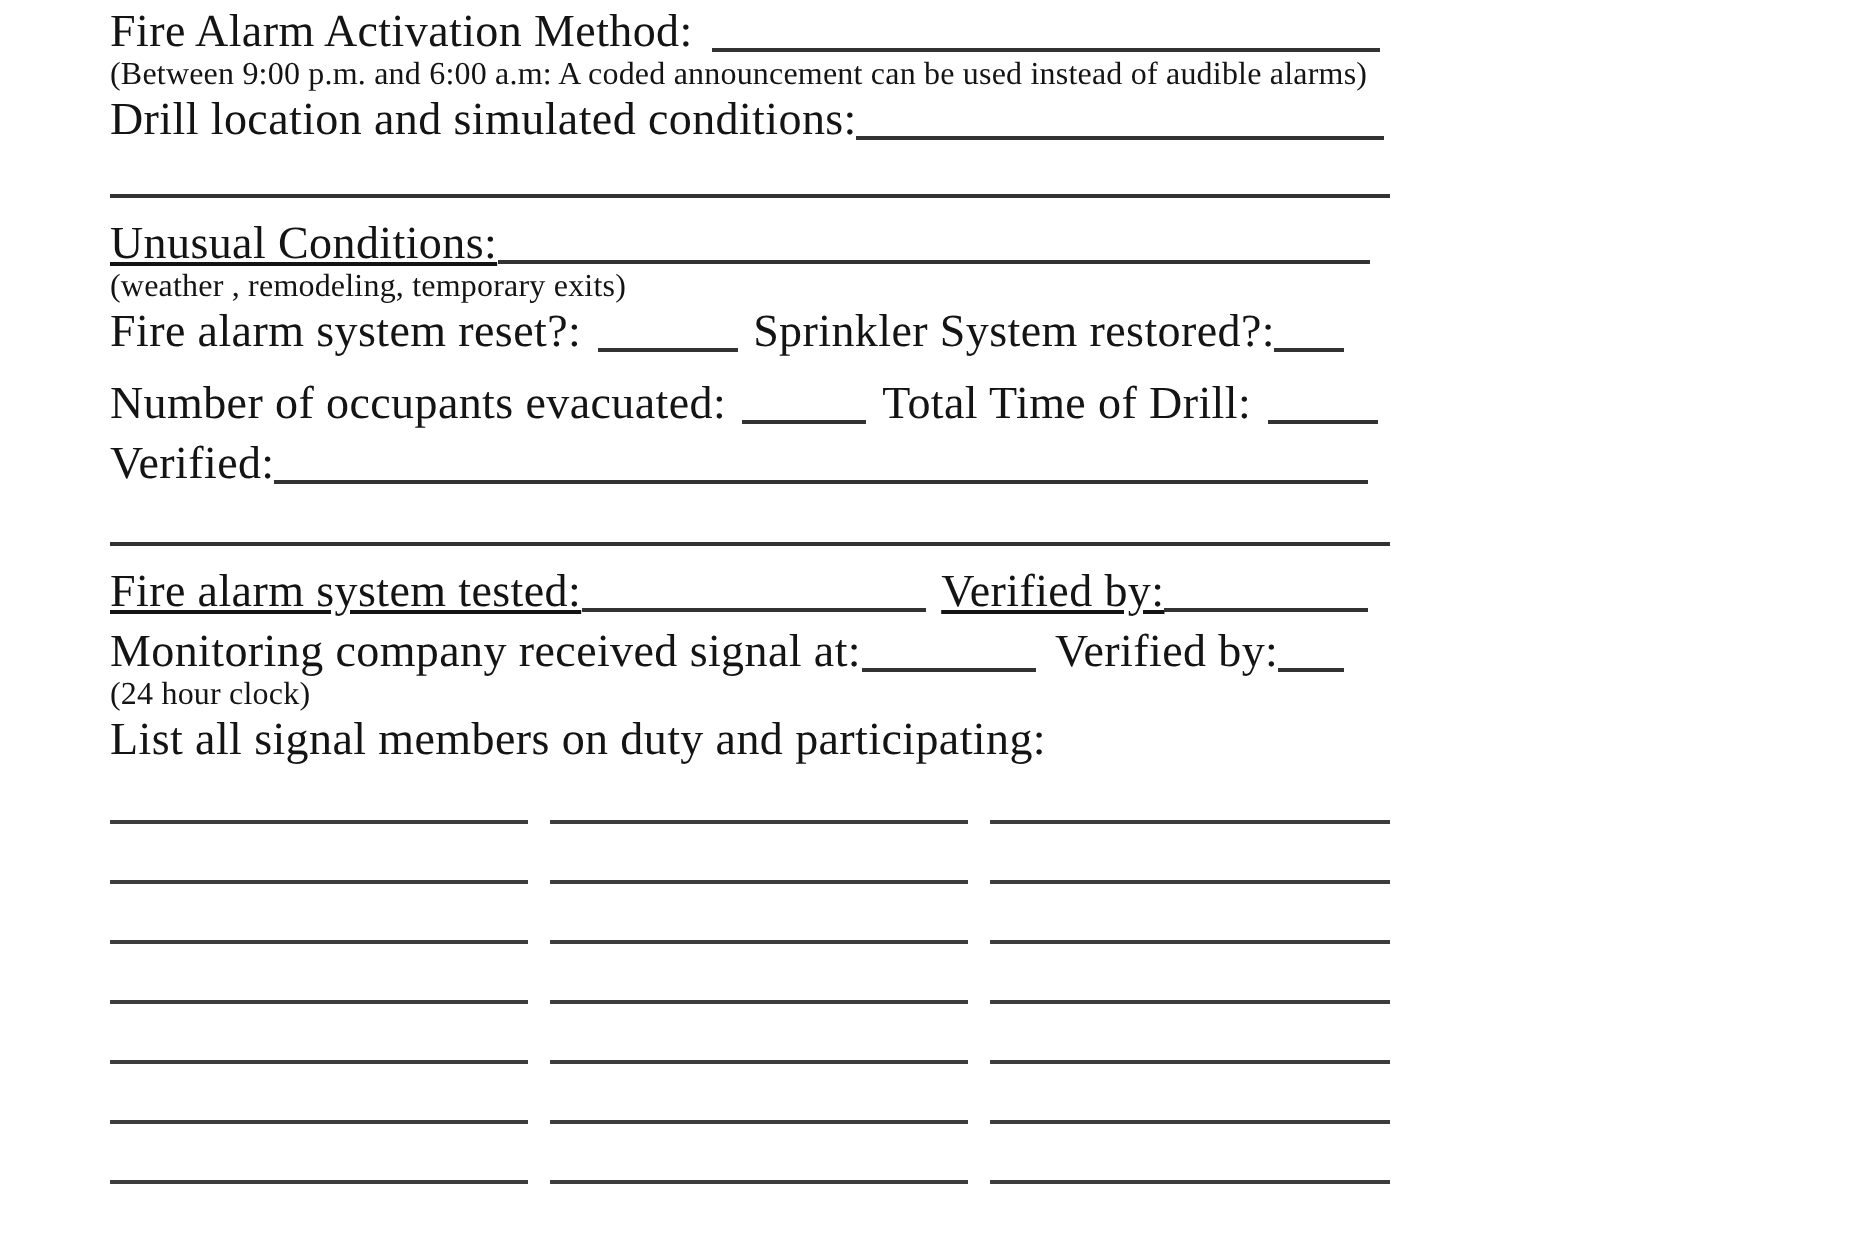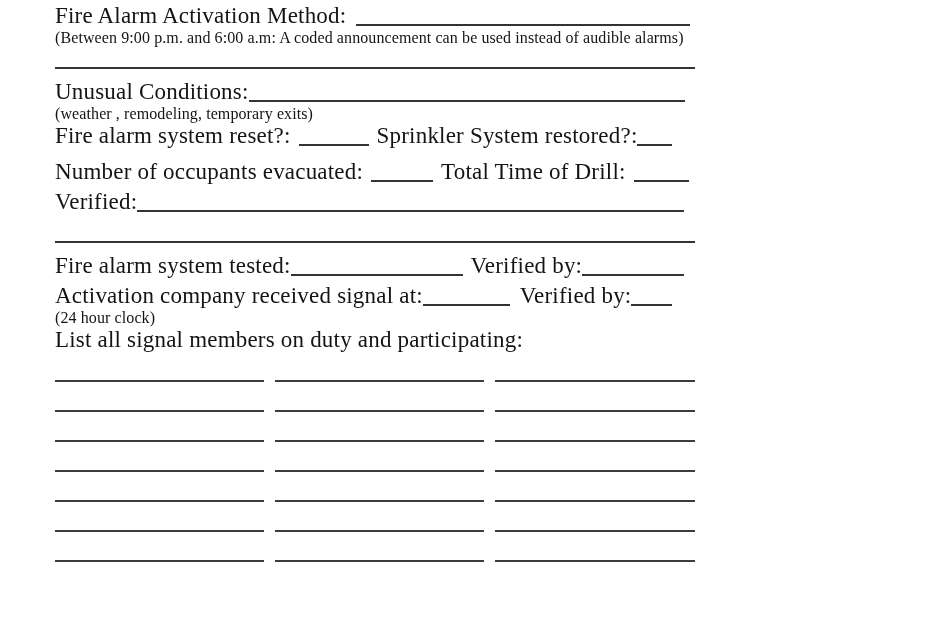--- a/index.html
+++ b/index.html
@@ -44,21 +44,21 @@
     height:22px;
     border-bottom:2px solid var(--line);
     margin-right:0px;
   }
   .hr2{height:24px;border-bottom:2px solid var(--line);}
   
   .ml8{margin-left:8px;} .ml10{margin-left:10px;}
   .mr5{margin-right:5px;} .mr6{margin-right:6px;} .mr3{margin-right:3px;}
   .mr10{margin-right:10px;} .mr11{margin-right:11px;} .mr23{margin-right:23px;}
   .w62{width:62px;} .w70{width:70px;} .w172{width:172px;} .w87{width:87px;}
-  .mt8{margin-top:8px;} .mt6{margin-top:6px;}
+  .mt8{margin-top:8px;text-decoration:underline;} .mt6{margin-top:6px;}
   .staff-rows{margin-top:-3px;}
   .staff-row{
     display:flex;
     height:30px;
     align-items:flex-end;
     gap:11px;
   }
   .staff-row .staff-blank{
     transform:none;
     border-bottom:2px solid #3d3d3d;
@@ -71,20 +71,24 @@
 <body>
 
 <div class="page">
 
   <div class="row">
     <span class="label">Fire Alarm Activation Method:</span>
     <span class="blank fill ml10 mr5"></span>
   </div>
   <div class="note">(Between 9:00 p.m. and 6:00 a.m: A coded announcement can be used instead of audible alarms)</div>
 
+  <div class="row">
+    <span class="label">Drill location and simulated conditions:</span>
+    <span class="blank fill mr3"></span>
+  </div>
   <div class="hr"></div>
 
   <div class="row mt8">
     <span class="label">Unusual Conditions:</span>
     <span class="blank fill mr10"></span>
   </div>
   <div class="note">(weather , remodeling, temporary exits)</div>
 
   <div class="row">
     <span class="label">Fire alarm system reset?:</span>
@@ -107,21 +111,21 @@
   <div class="hr2"></div>
 
   <div class="row mt8">
     <span class="label">Fire alarm system tested:</span>
     <span class="blank w172"></span>
     <span class="label ml8">Verified by:</span>
     <span class="blank fill mr11"></span>
   </div>
 
   <div class="row">
-    <span class="label">Activation company received signal at:</span>
+    <span class="label">Monitoring company received signal at:</span>
     <span class="blank w87"></span>
     <span class="label ml10">Verified by:</span>
     <span class="blank fill mr23"></span>
   </div>
   <div class="note">(24 hour clock)</div>
 
   <div class="row">
     <span class="label">List all signal members on duty and participating:</span>
   </div>
 

